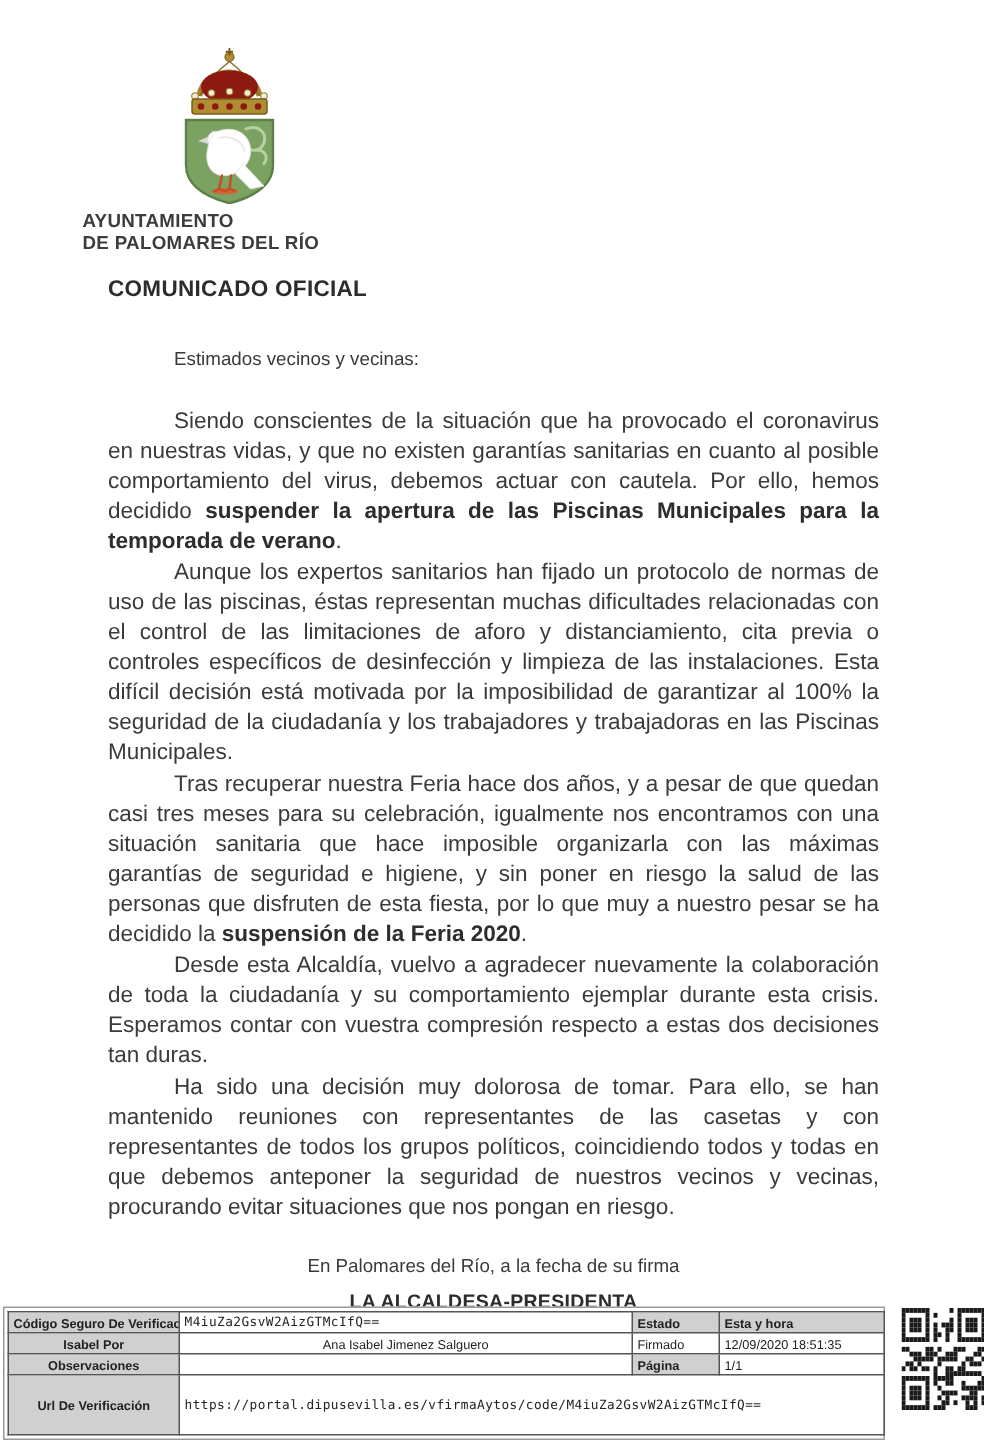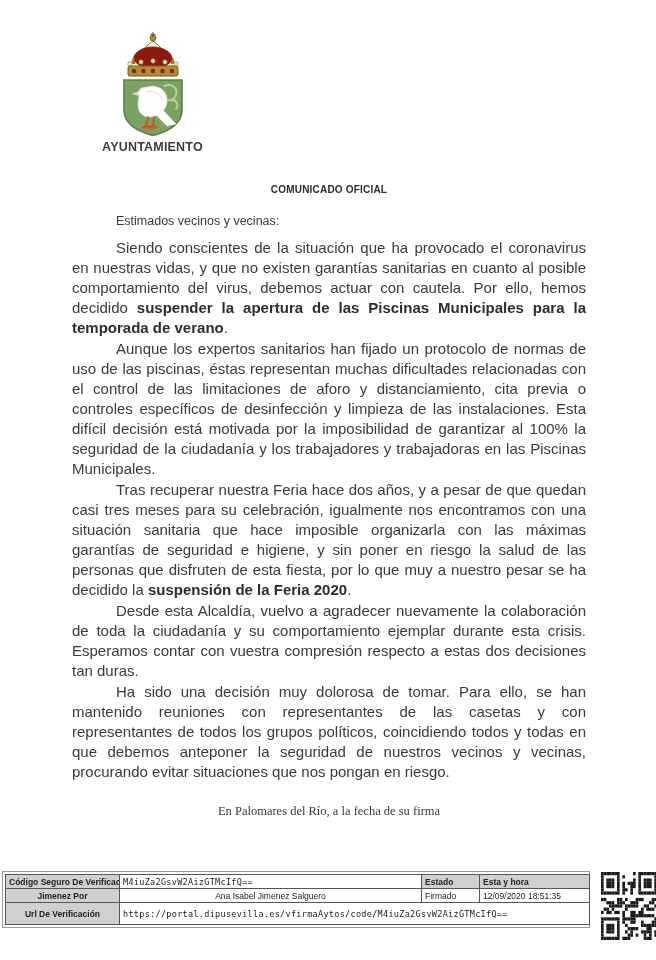--- a/index.html
+++ b/index.html
@@ -4,55 +4,54 @@
 <style>
   * { margin: 0; padding: 0; box-sizing: border-box; }
   html, body { width: 656px; height: 960px; background: #ffffff; overflow: hidden; }
   body { font-family: "Liberation Sans", sans-serif; color: #3a3a3a; position: relative; }
 
   
   .crest-block {
     position: absolute;
     left: 55px; top: 30px;
     width: 195px;
-    text-align: center;
+    text-align: left;
   }
   .crest-svg { display: block; margin: 0 auto 4px auto; }
   .org-name { font-weight: bold; font-size: 12.5px; line-height: 14.5px; color: #3c3c3c; letter-spacing: 0.2px; }
 
   
   .main-column {
     position: absolute;
     left: 72px; top: 184px;
     width: 514px;
   }
   .doc-title {
-    text-align: center;
-    font-size: 10px;
+    font-size: 15px;
     font-weight: bold;
     color: #2c2c2c;
-    margin-bottom: 16px;
+    margin-bottom: 28px;
     letter-spacing: 0.2px;
   }
   .salutation {
     font-size: 12.5px;
     line-height: 20px;
     text-indent: 44px;
-    margin-bottom: 7px;
+    margin-bottom: 22px;
   }
   .paragraphs p {
     font-size: 15px;
     line-height: 20px;
     text-align: justify;
     text-indent: 44px;
     margin: 0 0 1px 0;
     color: #3a3a3a;
   }
   .paragraphs p b { color: #2d2d2d; }
-  .closing { margin-top: 20px; text-align: center; font-family: Liberation Serif, serif; }
+  .closing { margin-top: 20px; text-align: center; }
   .closing-place { font-size: 12.5px; line-height: 18px; }
   .closing-signature { font-size: 13px; font-weight: bold; margin-top: 7px; color: #2c2c2c; letter-spacing: 0.2px; }
 
   
   .footer {
     position: absolute;
     left: 2px; top: 871px;
     width: 652px;
     display: flex;
     align-items: flex-start;
@@ -81,21 +80,21 @@
   }
   td.lbl {
     background: #d0d0d0;
     font-weight: bold;
     text-align: center;
   }
   td.val { text-align: center; }
   td.ctr { text-align: left; }
   td.mono { font-family: "DejaVu Sans Mono", monospace; font-size: 8px; letter-spacing: 0.3px; }
   td.c3, td.c4 { text-align: left; }
-  tr.url-row td { height: 22px; margin-left: 38px; }
+  tr.url-row td { height: 40px; margin-left: 38px; }
   col.c-label { width: 114px; }
   col.c-value { width: 302px; }
   col.c-state { width: 58px; }
   col.c-date  { width: 110px; }
   .qr-wrap { margin-left: 11px; padding-top: 1px; }
   .qr-wrap svg { display: block; }
 </style>
 </head>
 <body>
 
@@ -142,61 +141,69 @@
         <path d="M43,79 L57,94 L48,96 L38,86 Z" fill="#ffffff" stroke="#e3e3e3" stroke-width="0.6"></path>
         <ellipse cx="31" cy="97.5" rx="9" ry="2.2" fill="#c96a3a"></ellipse>
         <g stroke="#c94d1e" stroke-width="1.6" fill="none" stroke-linecap="round">
           <path d="M29,87 L27,96 M35,87 L34,96"></path>
           <path d="M27,96 l-3,1.5 M27,96 l3,1 M34,96 l-3,1.5 M34,96 l3,1"></path>
         </g>
       </g>
     </g>
   </svg>
   <div class="org-name">AYUNTAMIENTO</div>
+  <div class="org-name">DE PALOMARES DEL RÍO</div>
 </div>
 
 <div class="main-column">
   <div class="doc-title">COMUNICADO OFICIAL</div>
 
   <p class="salutation">Estimados vecinos y vecinas:</p>
 
   <div class="paragraphs">
       <p><span>Siendo conscientes de la situación que ha provocado el coronavirus en nuestras vidas, y que no existen garantías sanitarias en cuanto al posible comportamiento del virus, debemos actuar con cautela. Por ello, hemos decidido </span><b>suspender la apertura de las Piscinas Municipales para la temporada de verano</b><span>.</span></p>
       <p><span>Aunque los expertos sanitarios han fijado un protocolo de normas de uso de las piscinas, éstas representan muchas dificultades relacionadas con el control de las limitaciones de aforo y distanciamiento, cita previa o controles específicos de desinfección y limpieza de las instalaciones. Esta difícil decisión está motivada por la imposibilidad de garantizar al 100% la seguridad de la ciudadanía y los trabajadores y trabajadoras en las Piscinas Municipales.</span></p>
       <p><span>Tras recuperar nuestra Feria hace dos años, y a pesar de que quedan casi tres meses para su celebración, igualmente nos encontramos con una situación sanitaria que hace imposible organizarla con las máximas garantías de seguridad e higiene, y sin poner en riesgo la salud de las personas que disfruten de esta fiesta, por lo que muy a nuestro pesar se ha decidido la </span><b>suspensión de la Feria 2020</b><span>.</span></p>
       <p><span>Desde esta Alcaldía, vuelvo a agradecer nuevamente la colaboración de toda la ciudadanía y su comportamiento ejemplar durante esta crisis. Esperamos contar con vuestra compresión respecto a estas dos decisiones tan duras.</span></p>
       <p><span>Ha sido una decisión muy dolorosa de tomar. Para ello, se han mantenido reuniones con representantes de las casetas y con representantes de todos los grupos políticos, coincidiendo todos y todas en que debemos anteponer la seguridad de nuestros vecinos y vecinas, procurando evitar situaciones que nos pongan en riesgo.</span></p>
     </div>
 
   <div class="closing">
     <div class="closing-place">En Palomares del Río, a la fecha de su firma</div>
+    <div class="closing-signature">LA ALCALDESA-PRESIDENTA</div>
   </div>
 </div>
 
 <div class="footer">
   <div class="vframe">
     <table class="vtable">
       <colgroup>
         <col class="c-label">
           <col class="c-value">
           <col class="c-state">
           <col class="c-date">
       </colgroup>
       <tbody>
           <tr>
             <td class="lbl">Código Seguro De Verificación:</td>
             <td class="val mono ctr">M4iuZa2GsvW2AizGTMcIfQ==</td>
             <td class="c3 lbl">Estado</td>
             <td class="c4 lbl">Esta y hora</td>
           </tr>
           <tr>
-            <td class="lbl">Jimenez Por</td>
+            <td class="lbl">Isabel Por</td>
             <td class="val">Ana Isabel Jimenez Salguero</td>
             <td class="c3">Firmado</td>
             <td class="c4">12/09/2020 18:51:35</td>
+          </tr>
+          <tr>
+            <td class="lbl">Observaciones</td>
+            <td class="val"></td>
+            <td class="c3 lbl">Página</td>
+            <td class="c4">1/1</td>
           </tr>
           <tr class="url-row">
             <td class="lbl">Url De Verificación</td>
             <td class="val mono ctr" colspan="3">https://portal.dipusevilla.es/vfirmaAytos/code/M4iuZa2GsvW2AizGTMcIfQ==</td>
           </tr>
         </tbody>
     </table>
   </div>
   <div class="qr-wrap">
     <svg width="56" height="68" viewBox="0 0 21 21" preserveAspectRatio="none" fill="#1a1a1a">

